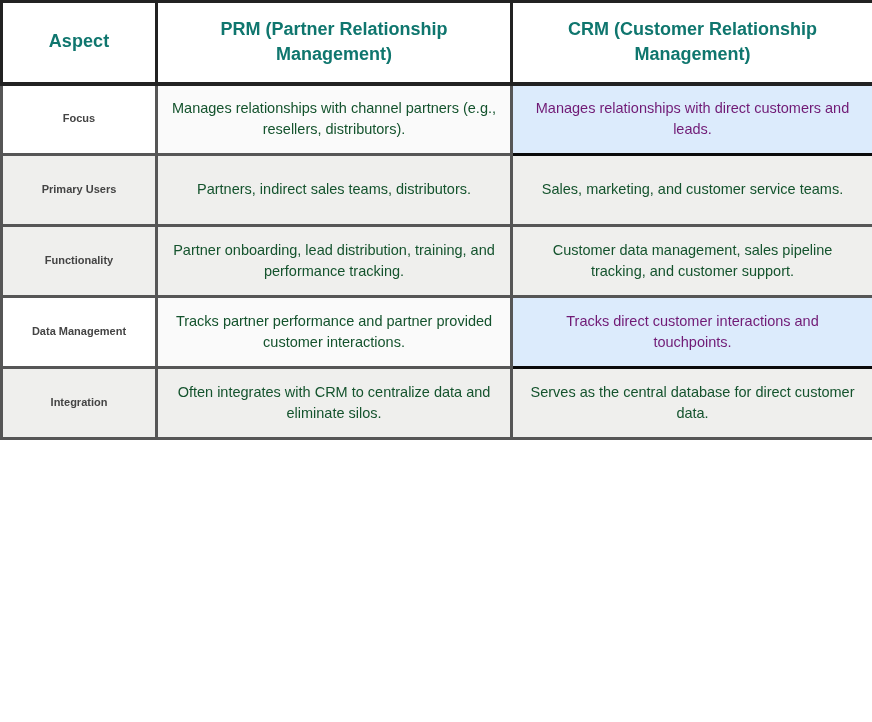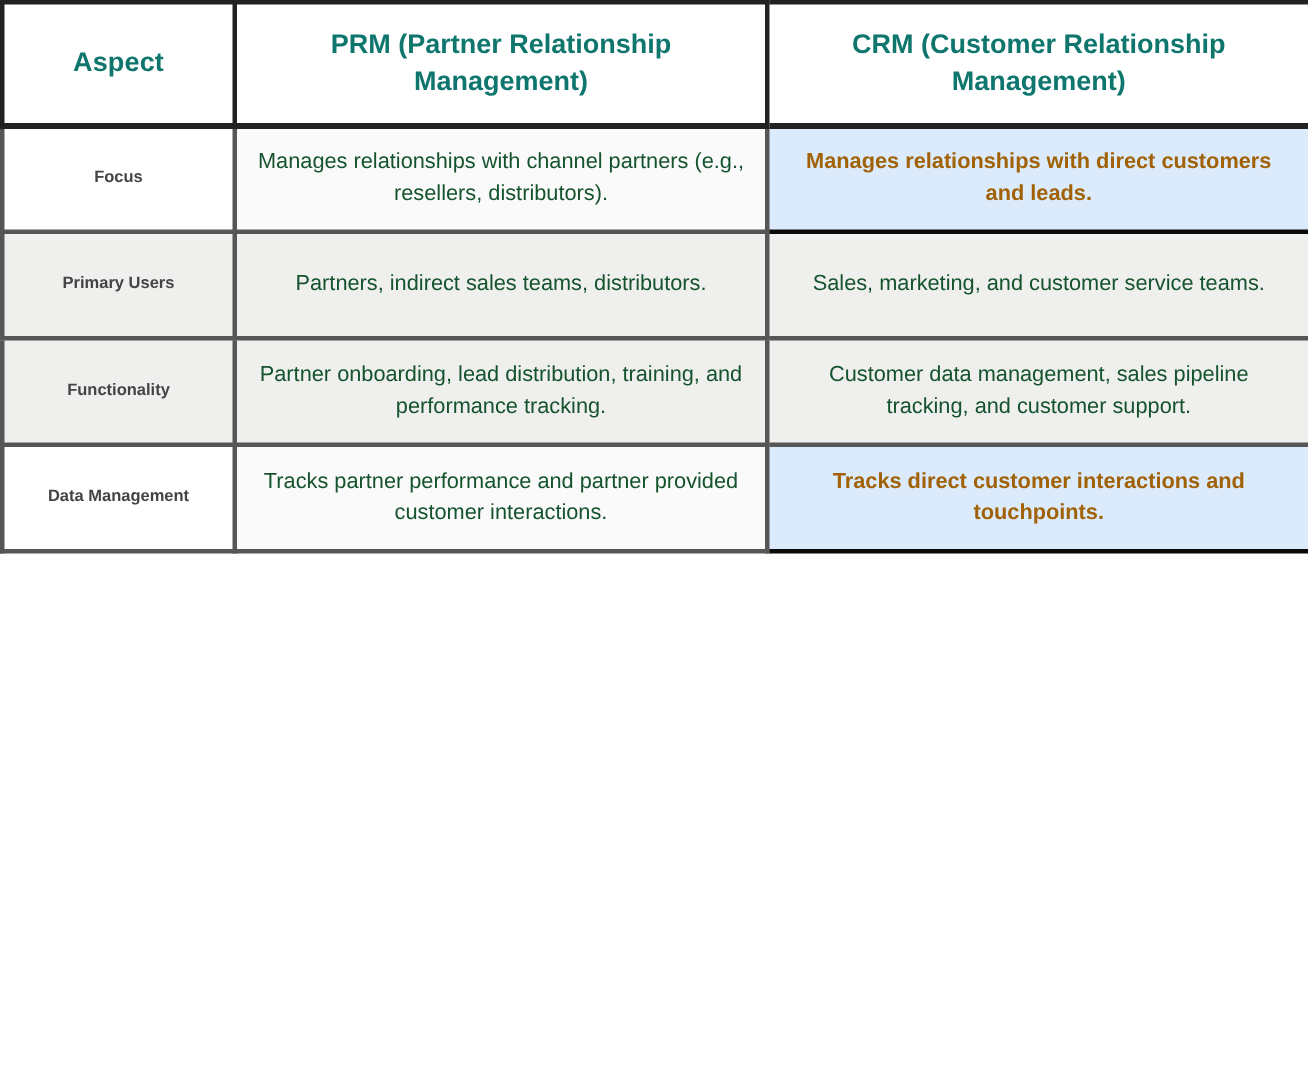--- a/index.html
+++ b/index.html
@@ -72,22 +72,22 @@
   tr.row-odd td.aspect   { background: #ffffff; }
   tr.row-odd td.prm      { background: #fafafa; }
 
   tr.row-even td.aspect  { background: #efefed; }
   tr.row-even td.prm     { background: #efefed; }
   tr.row-even td.crm     { background: #efefed; }
 
   
   td.crm-highlight {
     background: #dcebfc;
-    color: #a16207;
-    font-weight: bold;
+    color: #701a75;
+    font-weight: normal;
     border: 3px solid #0a0a0a;
   }
 
   
   tr.h-standard td { height: 71px; }
   tr.h-tall td     { height: 71px; }
 </style>
 </head>
 <body>
 
@@ -126,16 +126,21 @@
     </tr>
 
 
 
     <tr class="row-odd h-tall">
       <td class="aspect">Data Management</td>
       <td class="prm body-text">Tracks partner performance and partner provided customer interactions.</td>
       <td class="crm crm-highlight">Tracks direct customer interactions and touchpoints.</td>
     </tr>
 
+    <tr class="row-even h-standard">
+      <td class="aspect">Integration</td>
+      <td class="prm body-text">Often integrates with CRM to centralize data and eliminate silos.</td>
+      <td class="crm body-text">Serves as the central database for direct customer data.</td>
+    </tr>
 
 
   </tbody>
 </table>
 
 </body></html>

